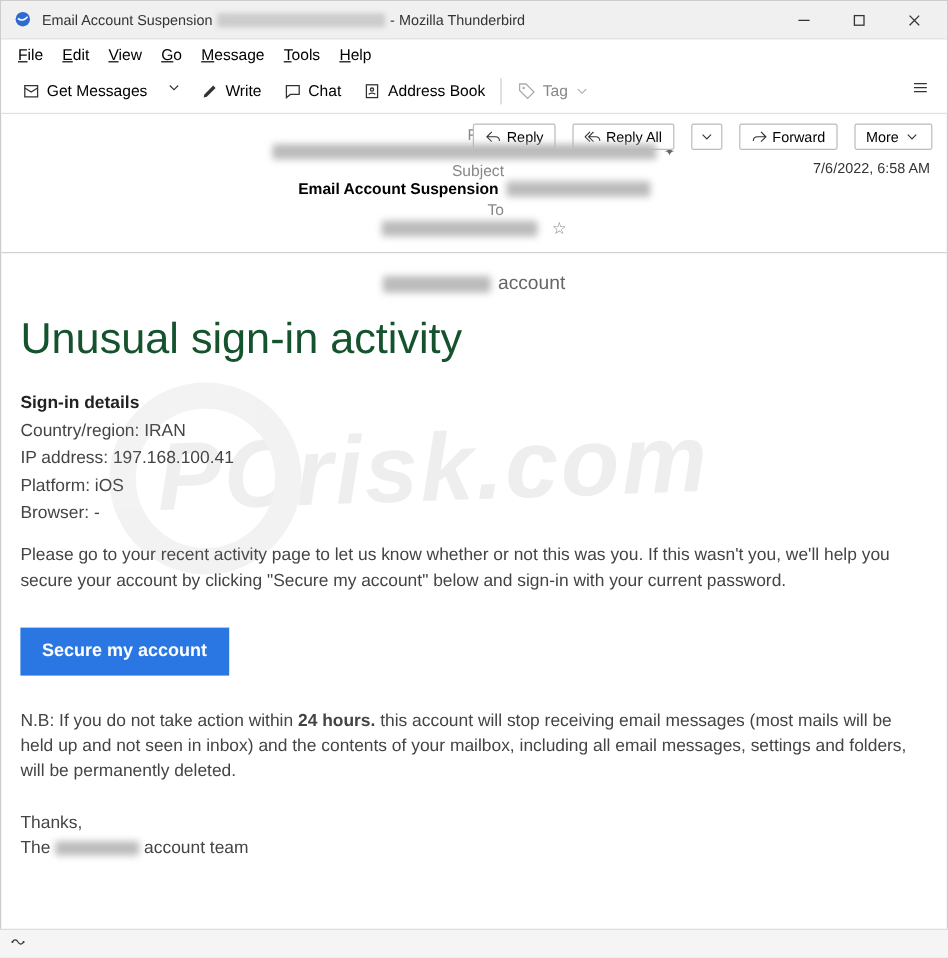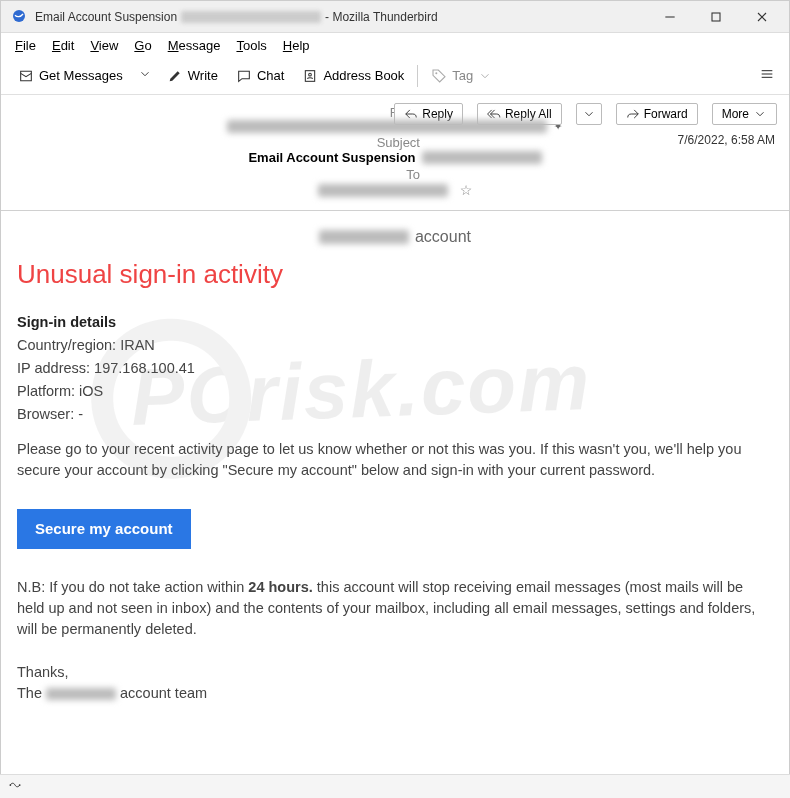--- a/index.html
+++ b/index.html
@@ -34,21 +34,21 @@
 .redacted { display:inline-block; filter:blur(3px); background:#bbb; border-radius:2px; height:12px; }
 .btnrow { position:absolute; right:12px; top:8px; display:flex; gap:14px; }
 .hbtn { border:1px solid #bbb; background:#fff; padding:3px 9px; font-size:12px; border-radius:2px; cursor:pointer; display:flex; align-items:center; gap:4px; }
 .hbtn.small { padding:3px 5px; }
 .datetime { position:absolute; right:14px; top:38px; font-size:12px; color:#333; }
 .star { margin-left:6px; cursor:pointer; color:#888; font-size:14px; }
 
 
 .msgbody { padding:14px 16px; font-size:14.5px; color:#333; line-height:1.45; height:calc(798px - 32px - 24px - 38px - 90px - 24px); overflow:auto; position:relative; }
 .msgbody .account-line { color:#666; font-size:16px; display:flex; align-items:center; gap:6px;justify-content:center; }
-.msgbody h1 { font-size:26px; font-weight:400; color:#ef4444; margin:8px 0 18px 0; }
+.msgbody h1 { font-size:36px; font-weight:400; color:#14532d; margin:8px 0 18px 0; }
 .msgbody p { margin:14px 0; color:#444; }
 .msgbody .details-head { font-weight:700; color:#222; margin-bottom:2px; margin-top:18px; }
 .msgbody .detail { margin:2px 0; color:#444; }
 .secure-btn { display:inline-block; background:#2a77e4; color:#fff; padding:9px 18px; font-size:15px; font-weight:700; margin:14px 0; cursor:pointer; }
 .watermark { position:absolute; top:120px; left:130px; width:520px; opacity:0.10; pointer-events:none; font-size:80px; font-weight:700; font-style:italic; color:#666; transform:rotate(-2deg); letter-spacing:2px; }
 .watermark .circ { position:absolute; width:160px; height:160px; border:22px solid #888; border-radius:50%; left:-40px; top:-20px; }
 
 
 .statusbar { position:absolute; bottom:0; left:0; right:0; height:24px; background:#f5f5f5; border-top:1px solid #ddd; display:flex; align-items:center; padding:0 8px; font-size:12px; }
 

